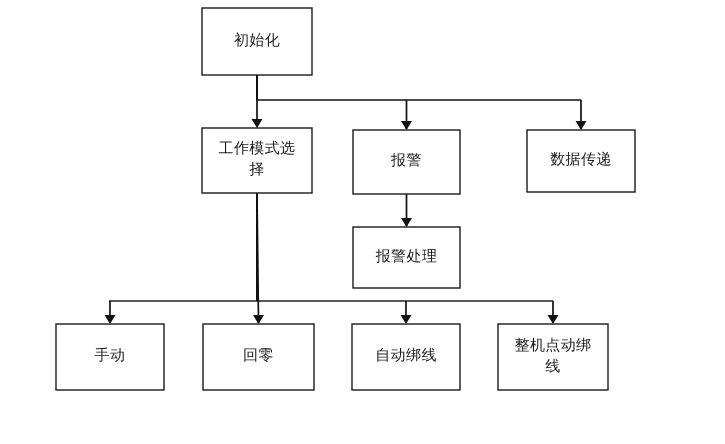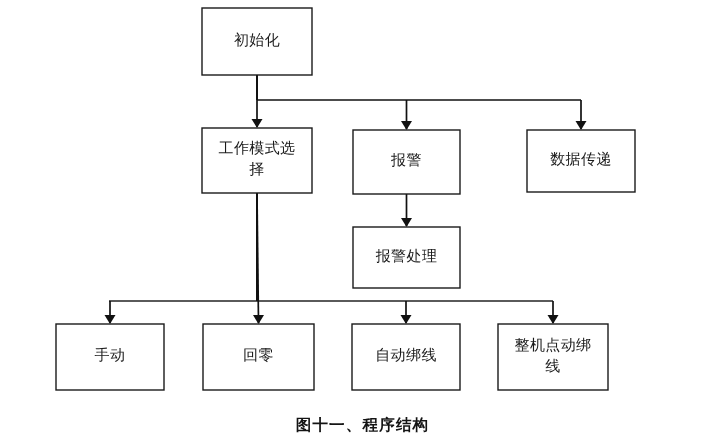--- a/index.html
+++ b/index.html
@@ -152,15 +152,14 @@
           <text x="406" y="357" class="node-label">自动绑线</text>
         </g>
         <g>
           <rect x="498" y="324" width="110" height="66" class="node-rect"></rect>
           <text x="553" y="346.5" class="node-label">整机点动绑</text>
           <text x="553" y="367.5" class="node-label">线</text>
         </g>
       </g>
   </svg>
 
-  <div class="figure-caption">图十一、程序结构</div>
 
 </div>
 
 </body></html>

